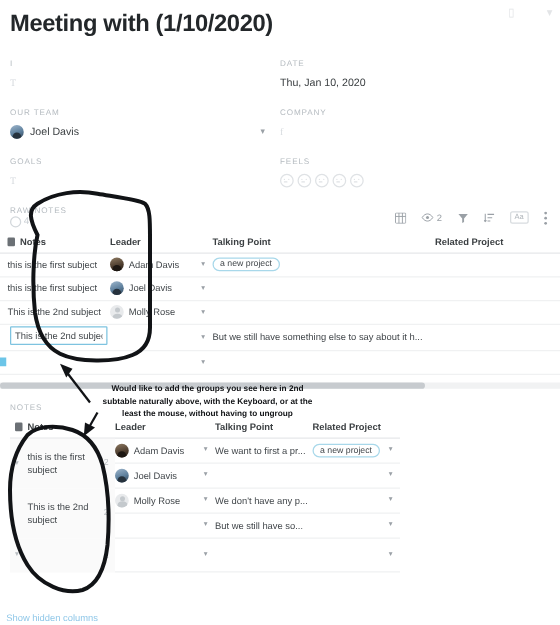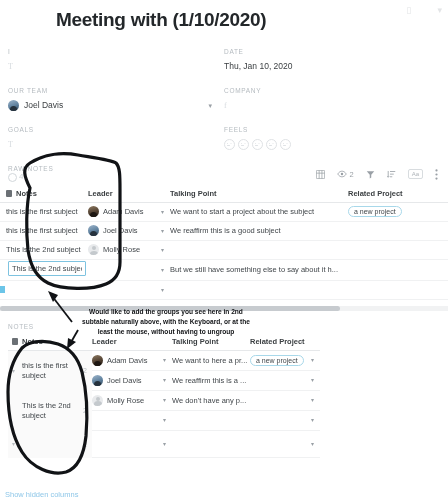--- a/index.html
+++ b/index.html
@@ -18,21 +18,20 @@
   }
 
   
   .page-title {
     font-size: 19px;
     font-weight: bold;
     letter-spacing: -0.3px;
     color: #23272a;
     padding: 9px 0 0 8px;
     line-height: 1.2;
-    margin-left: 48px;
   }
 
   .topright {
     position: absolute;
     top: 6px;
     right: 6px;
     display: flex;
     gap: 26px;
     align-items: center;
   }
@@ -501,38 +500,32 @@
 
   <div class="trow">
     <div class="c-notes">
         <span class="cell-txt">this is the first subject</span>
       </div>
     <div class="c-leader">
       <span class="avatar adam"></span>
       <span class="leader-name">Adam Davis</span>
       <span class="row-caret">▾</span>
     </div>
-    <div class="c-talk">
-        <span class="cell-txt">We want to start a project about the subject</span>
-      </div>
     <div class="c-proj"><span class="chip">a new project</span></div>
   </div>
 
   <div class="trow">
     <div class="c-notes">
         <span class="cell-txt">this is the first subject</span>
       </div>
     <div class="c-leader">
       <span class="avatar joel"></span>
       <span class="leader-name">Joel Davis</span>
       <span class="row-caret">▾</span>
     </div>
-    <div class="c-talk">
-        <span class="cell-txt">We reaffirm this is a good subject</span>
-      </div>
     <div class="c-proj"></div>
   </div>
 
   <div class="trow">
     <div class="c-notes">
         <span class="cell-txt">This is the 2nd subject</span>
       </div>
     <div class="c-leader">
       <span class="avatar molly"></span>
       <span class="leader-name">Molly Rose</span>
@@ -593,36 +586,33 @@
       <span class="grp-count">2</span>
     </div>
     <div style="flex:1 1 auto;">
       <div class="t2row">
         <div class="g-leader t2cellwrap">
           <span class="avatar adam"></span>
           <span class="leader-name">Adam Davis</span>
           <span class="row-caret">▾</span>
         </div>
         <div class="g-talk t2cellwrap">
-            <span class="ellip">We want to here a pr...</span>
+            <span class="ellip">We want to first a pr...</span>
           </div>
         <div class="g-proj">
           <span class="chip">a new project</span>
           <span class="row-caret">▾</span>
         </div>
       </div>
       <div class="t2row">
         <div class="g-leader t2cellwrap">
           <span class="avatar joel"></span>
           <span class="leader-name">Joel Davis</span>
           <span class="row-caret">▾</span>
         </div>
-        <div class="g-talk t2cellwrap">
-            <span class="ellip">We reaffirm this is a ...</span>
-          </div>
         <div class="g-proj">
           <span class="row-caret">▾</span>
         </div>
       </div>
     </div>
   </div>
 
   <div style="display:flex;">
     <div class="g-notes" style="flex-direction:row; align-items:center;">
       <span class="grp-chevron"></span>
@@ -641,20 +631,23 @@
           </div>
         <div class="g-proj">
           <span class="row-caret">▾</span>
         </div>
       </div>
       <div class="t2row">
         <div class="g-leader t2cellwrap">
           <span class="leader-name"></span>
           <span class="row-caret">▾</span>
         </div>
+        <div class="g-talk t2cellwrap">
+            <span class="ellip">But we still have so...</span>
+          </div>
         <div class="g-proj">
           <span class="row-caret">▾</span>
         </div>
       </div>
     </div>
   </div>
 
   <div style="display:flex;">
     <div class="g-notes" style="flex-direction:row; align-items:center; min-height:26px;">
       <span class="grp-chevron">▾</span>

